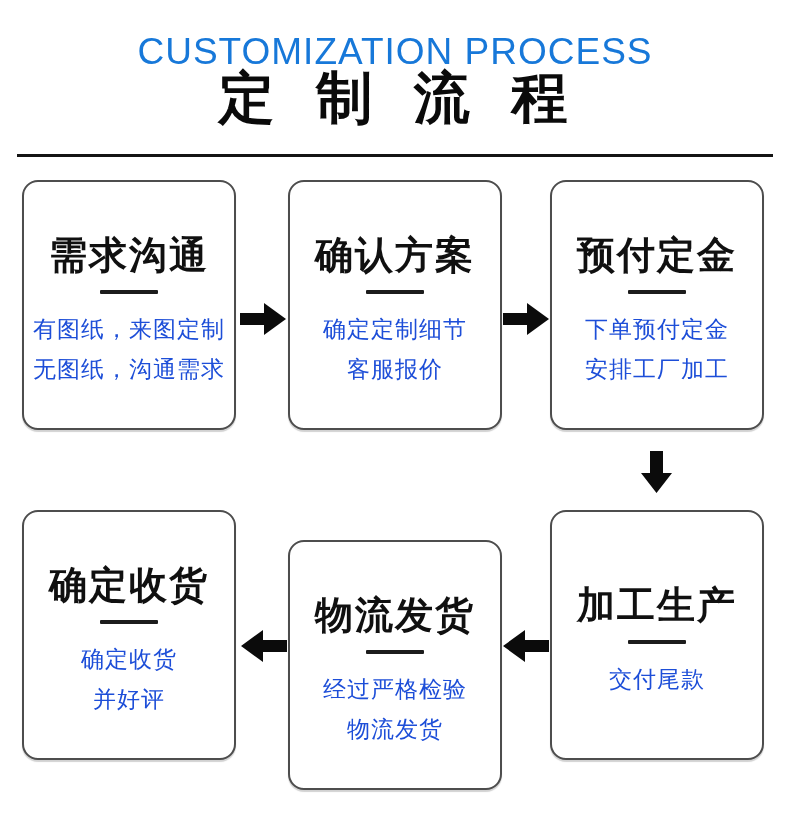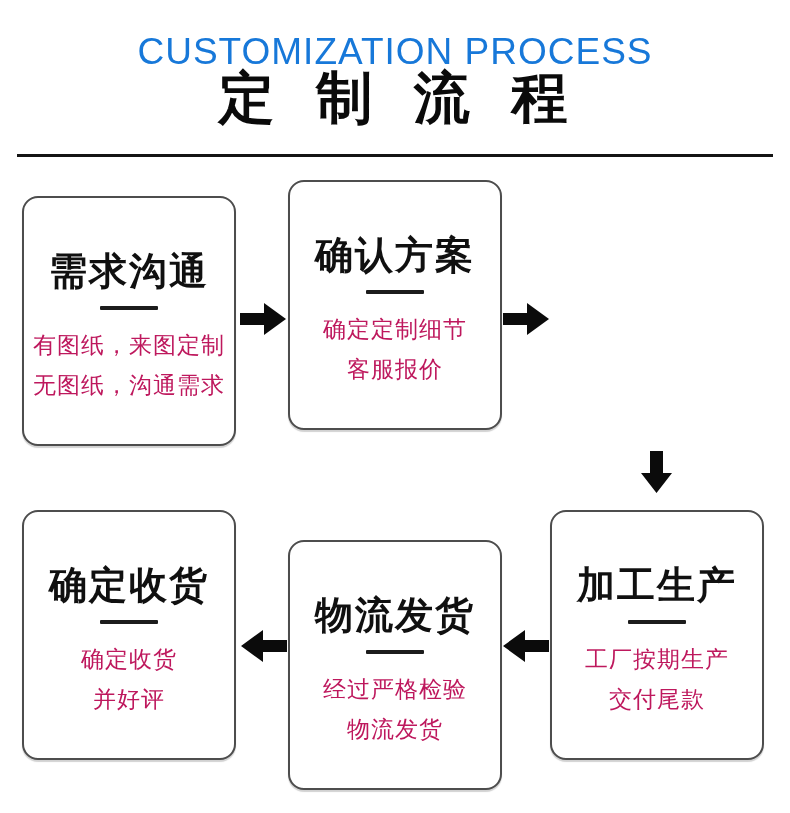--- a/index.html
+++ b/index.html
@@ -56,26 +56,26 @@
   }
   .card-underline {
     width:58px; height:4px;
     background:#1c1c1c;
     margin:12px 0 15px 0;
     border-radius:1px;
   }
   .card-line {
     font-family:"Liberation Sans","DejaVu Sans",sans-serif;
     font-size:23px; line-height:40px;
-    color:#be185d;
+    color:#1d4ed8;
     letter-spacing:1px;
     white-space:nowrap;
   }
   
-  .pos-r1c1 { left:22px;  top:196px; }
+  .pos-r1c1 { left:22px;  top:180px; }
   .pos-r1c2 { left:288px; top:180px;text-align:center; }
   .pos-r1c3 { left:550px; top:180px; }
   .pos-r2c1 { left:22px;  top:510px; }
   .pos-r2c2 { left:288px; top:510px;margin-top:30px; }
   .pos-r2c3 { left:550px; top:510px; }
   
   .arrow { position:absolute; fill:#0b0b0b; }
   .arr-right-1 { left:240px; top:303px; }
   .arr-right-2 { left:503px; top:303px; }
   .arr-down    { left:641px; top:451px; }
@@ -98,39 +98,44 @@
     <div class="card-line">无图纸，沟通需求</div>
   </section>
 
   <section class="card pos-r1c2">
     <div class="card-title">确认方案</div>
     <div class="card-underline"></div>
     <div class="card-line">确定定制细节</div>
     <div class="card-line">客服报价</div>
   </section>
 
+  <section class="card pos-r1c3">
+    <div class="card-title">预付定金</div>
+    <div class="card-underline"></div>
+    <div class="card-line">下单预付定金</div>
+    <div class="card-line">安排工厂加工</div>
+  </section>
 
   <section class="card pos-r2c1">
     <div class="card-title">确定收货</div>
     <div class="card-underline"></div>
     <div class="card-line">确定收货</div>
     <div class="card-line">并好评</div>
   </section>
 
   <section class="card pos-r2c2">
     <div class="card-title">物流发货</div>
     <div class="card-underline"></div>
     <div class="card-line">经过严格检验</div>
     <div class="card-line">物流发货</div>
   </section>
 
   <section class="card pos-r2c3">
     <div class="card-title">加工生产</div>
     <div class="card-underline"></div>
-    <div class="card-line">工厂按期生产</div>
     <div class="card-line">交付尾款</div>
   </section>
 
   <svg class="arrow arr-right-1" width="46" height="32" viewBox="0 0 46 32" aria-hidden="true">
     <path d="M0 10 H24 V0 L46 16 L24 32 V22 H0 Z"></path>
   </svg>
   <svg class="arrow arr-right-2" width="46" height="32" viewBox="0 0 46 32" aria-hidden="true">
     <path d="M0 10 H24 V0 L46 16 L24 32 V22 H0 Z"></path>
   </svg>
   <svg class="arrow arr-down" width="31" height="42" viewBox="0 0 31 42" aria-hidden="true">

